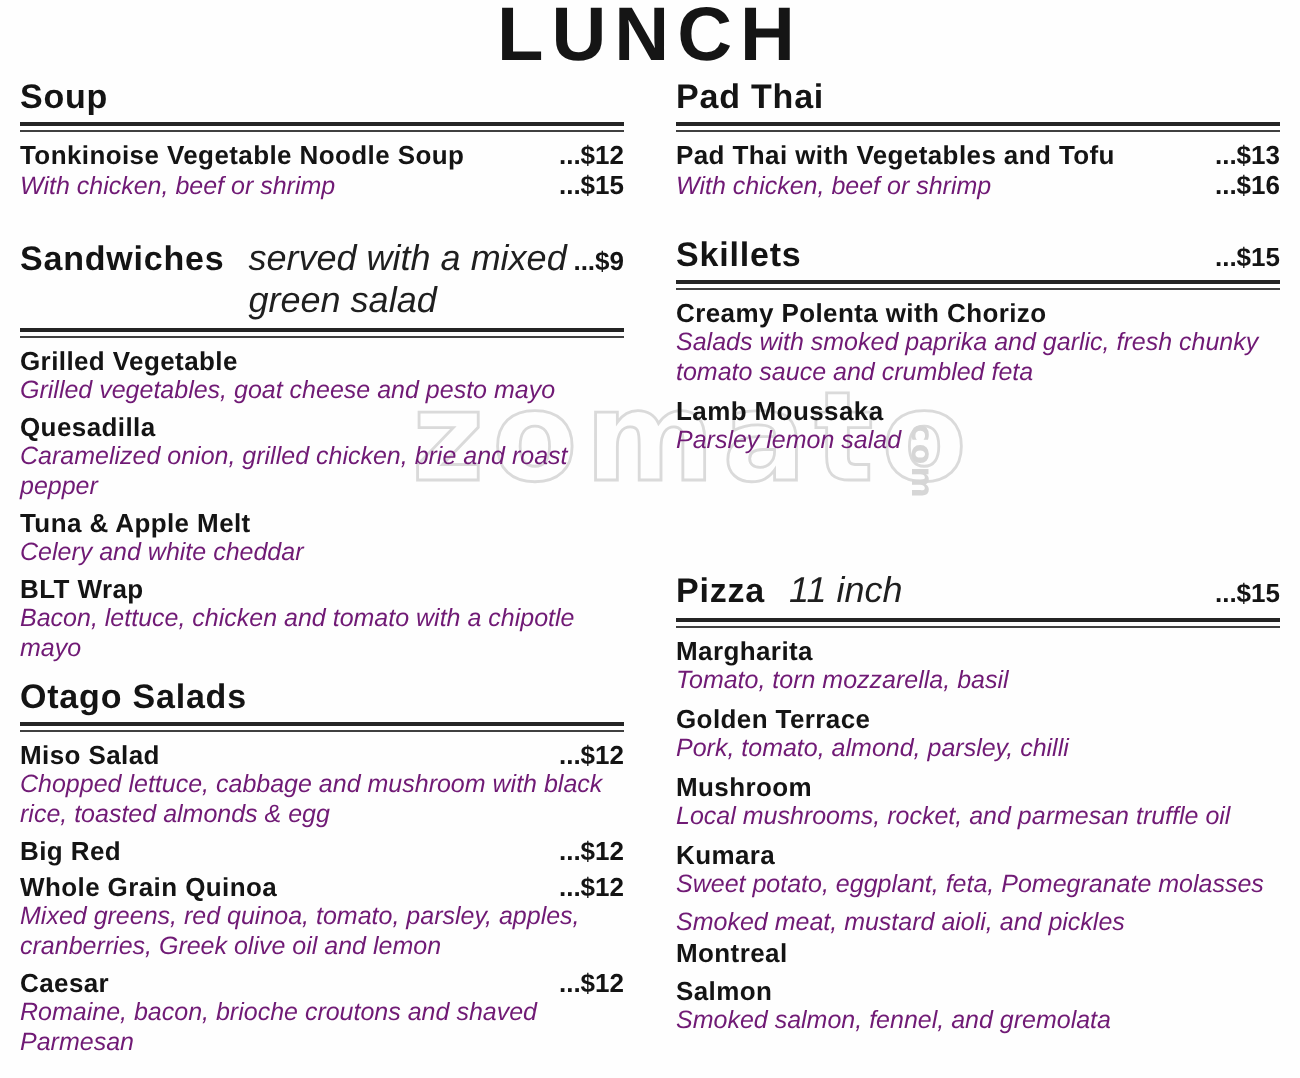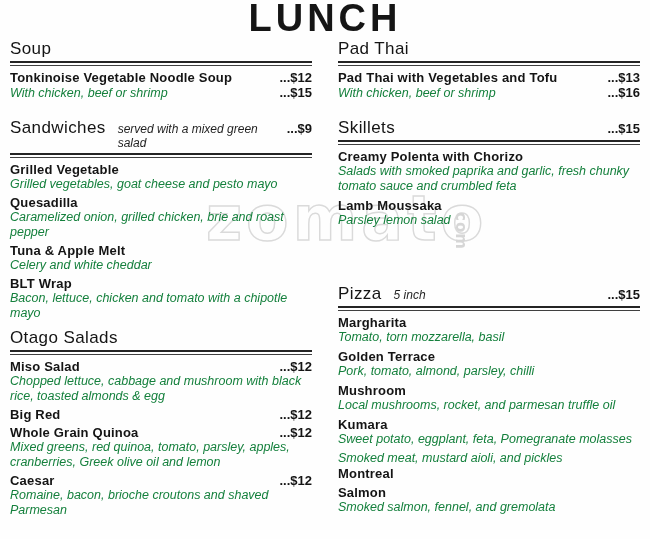--- a/index.html
+++ b/index.html
@@ -24,31 +24,31 @@
     margin:0;padding-top:2px;text-align:center;
     font-size:38px;line-height:32px;font-weight:bold;letter-spacing:4px;color:#151515;
   }
   .columns{display:flex;gap:26px;padding:0 10px;margin-top:6px;}
   .column{flex:1;min-width:0;}
   .section{margin-top:18px;}
   .column .section:first-of-type{margin-top:0;}
   .column-left .section:nth-of-type(3){margin-top:8px;}
   .column-right .section:nth-of-type(3){margin-top:57px;}
   .head{display:flex;align-items:baseline;}
-  .heading{font-weight:normal;font-size:17px;line-height:18px;letter-spacing:0.4px;color:#141414;}
-  .note{font-style:italic;font-size:12px;margin-left:12px;color:#1f1f1f;}
+  .heading{font-weight:bold;font-size:17px;line-height:18px;letter-spacing:0.4px;color:#141414;}
+  .note{font-style:italic;font-size:18px;margin-left:12px;color:#1f1f1f;}
   .head .price{margin-left:auto;}
   .price{font-weight:bold;font-size:13px;white-space:nowrap;color:#141414;}
   .rule{margin-top:3px;height:2px;border-top:2px solid #242424;border-bottom:1px solid #404040;}
   .items{margin-top:4px;}
   .item{margin-bottom:3px;}
   .column-right .item{margin-bottom:4px;}
   .row{display:flex;justify-content:space-between;align-items:baseline;}
   .name{font-weight:bold;font-size:13px;line-height:15px;letter-spacing:0.2px;color:#141414;}
-  .desc{font-style:italic;font-size:12.5px;line-height:15px;color:#15803d;}
+  .desc{font-style:italic;font-size:12.5px;line-height:15px;color:#701a75;}
 </style>
 </head>
 <body>
 
 <div class="page">
 
   <svg class="watermark" width="310" height="72" viewBox="0 0 310 72" aria-hidden="true">
     <text class="wm-main" x="2" y="52">zomato</text>
     <text class="wm-suffix" transform="translate(252 24) rotate(90)">com</text>
   </svg>
@@ -199,21 +199,21 @@
                 </div>
                 <div class="row">
                   <span class="desc">Parsley lemon salad</span>
                 </div>
               </div>
             </div>
           </section>
           <section class="section">
             <div class="head">
               <span class="heading">Pizza</span>
-              <span class="note">5 inch</span>
+              <span class="note">11 inch</span>
               <span class="price">...$15</span>
             </div>
             <div class="rule"></div>
             <div class="items">
               <div class="item">
                 <div class="row">
                   <span class="name">Margharita</span>
                 </div>
                 <div class="row">
                   <span class="desc">Tomato, torn mozzarella, basil</span>

